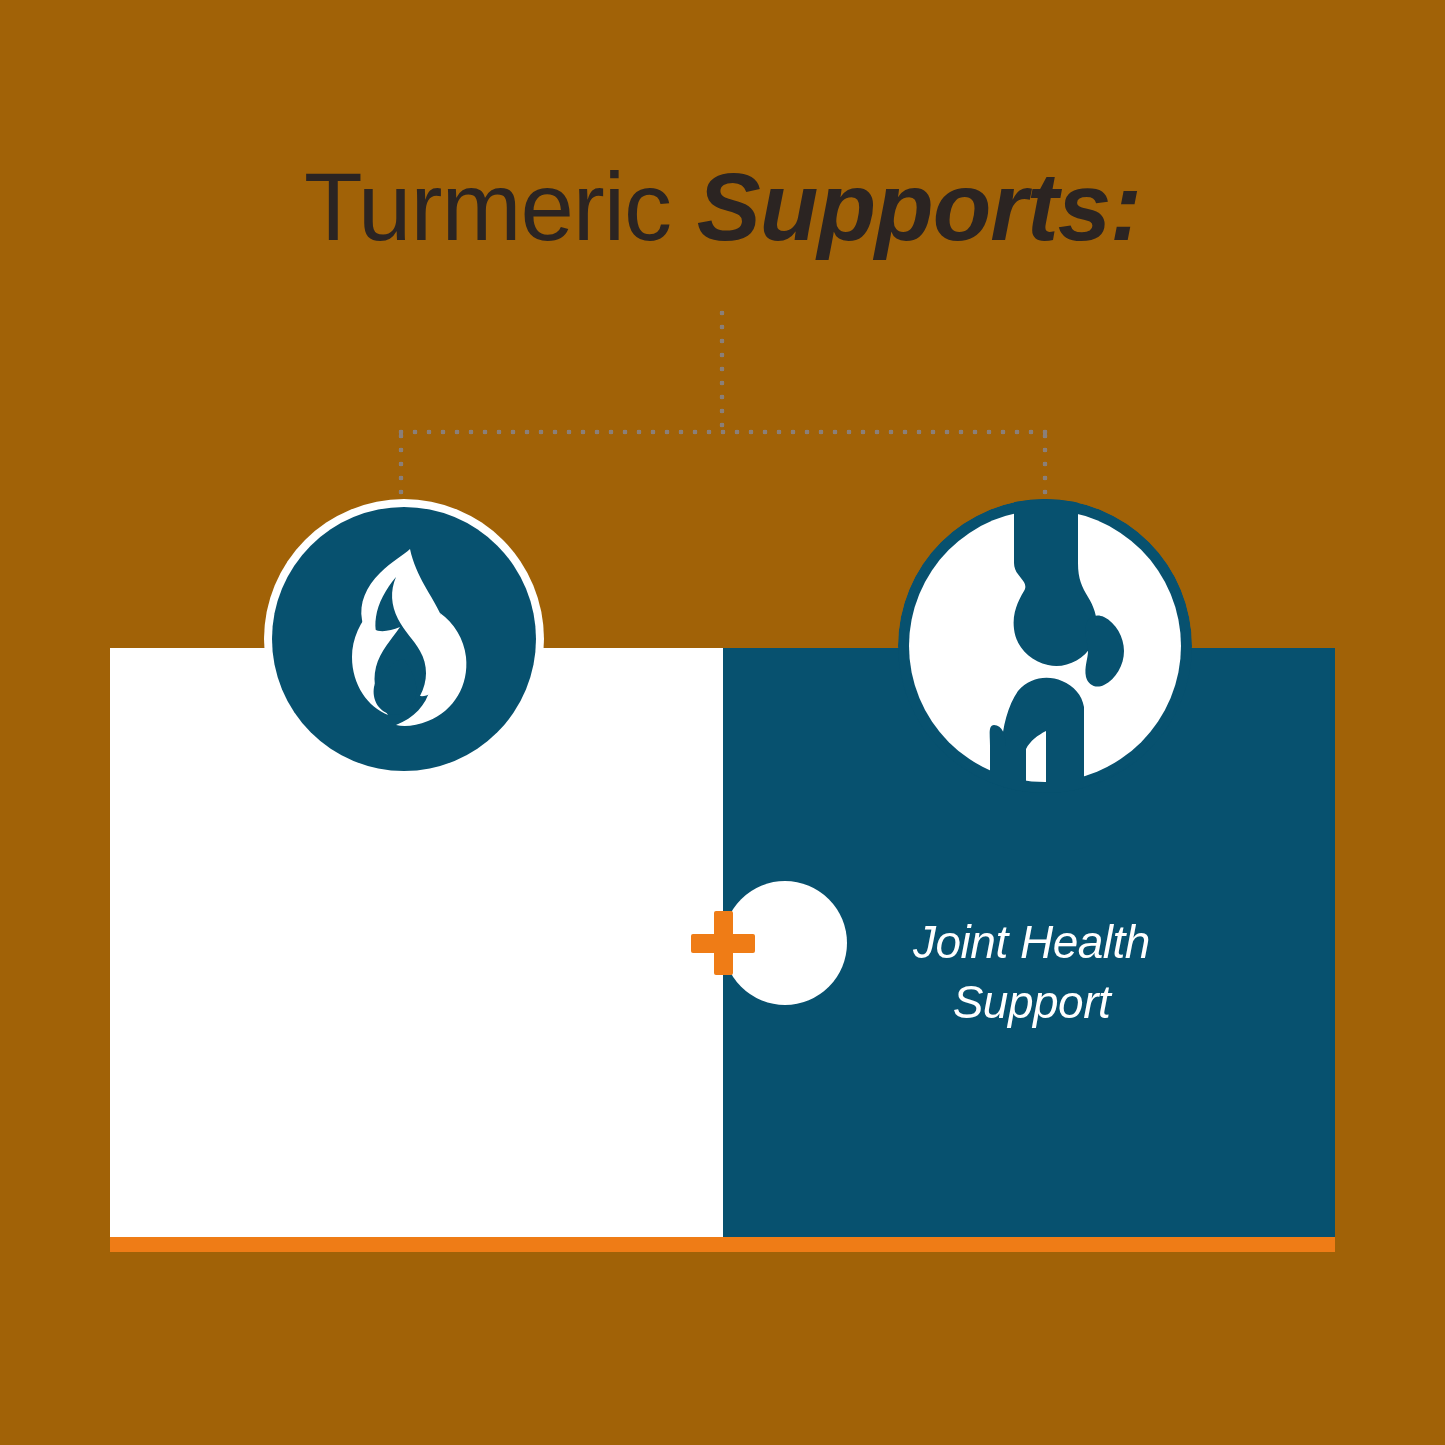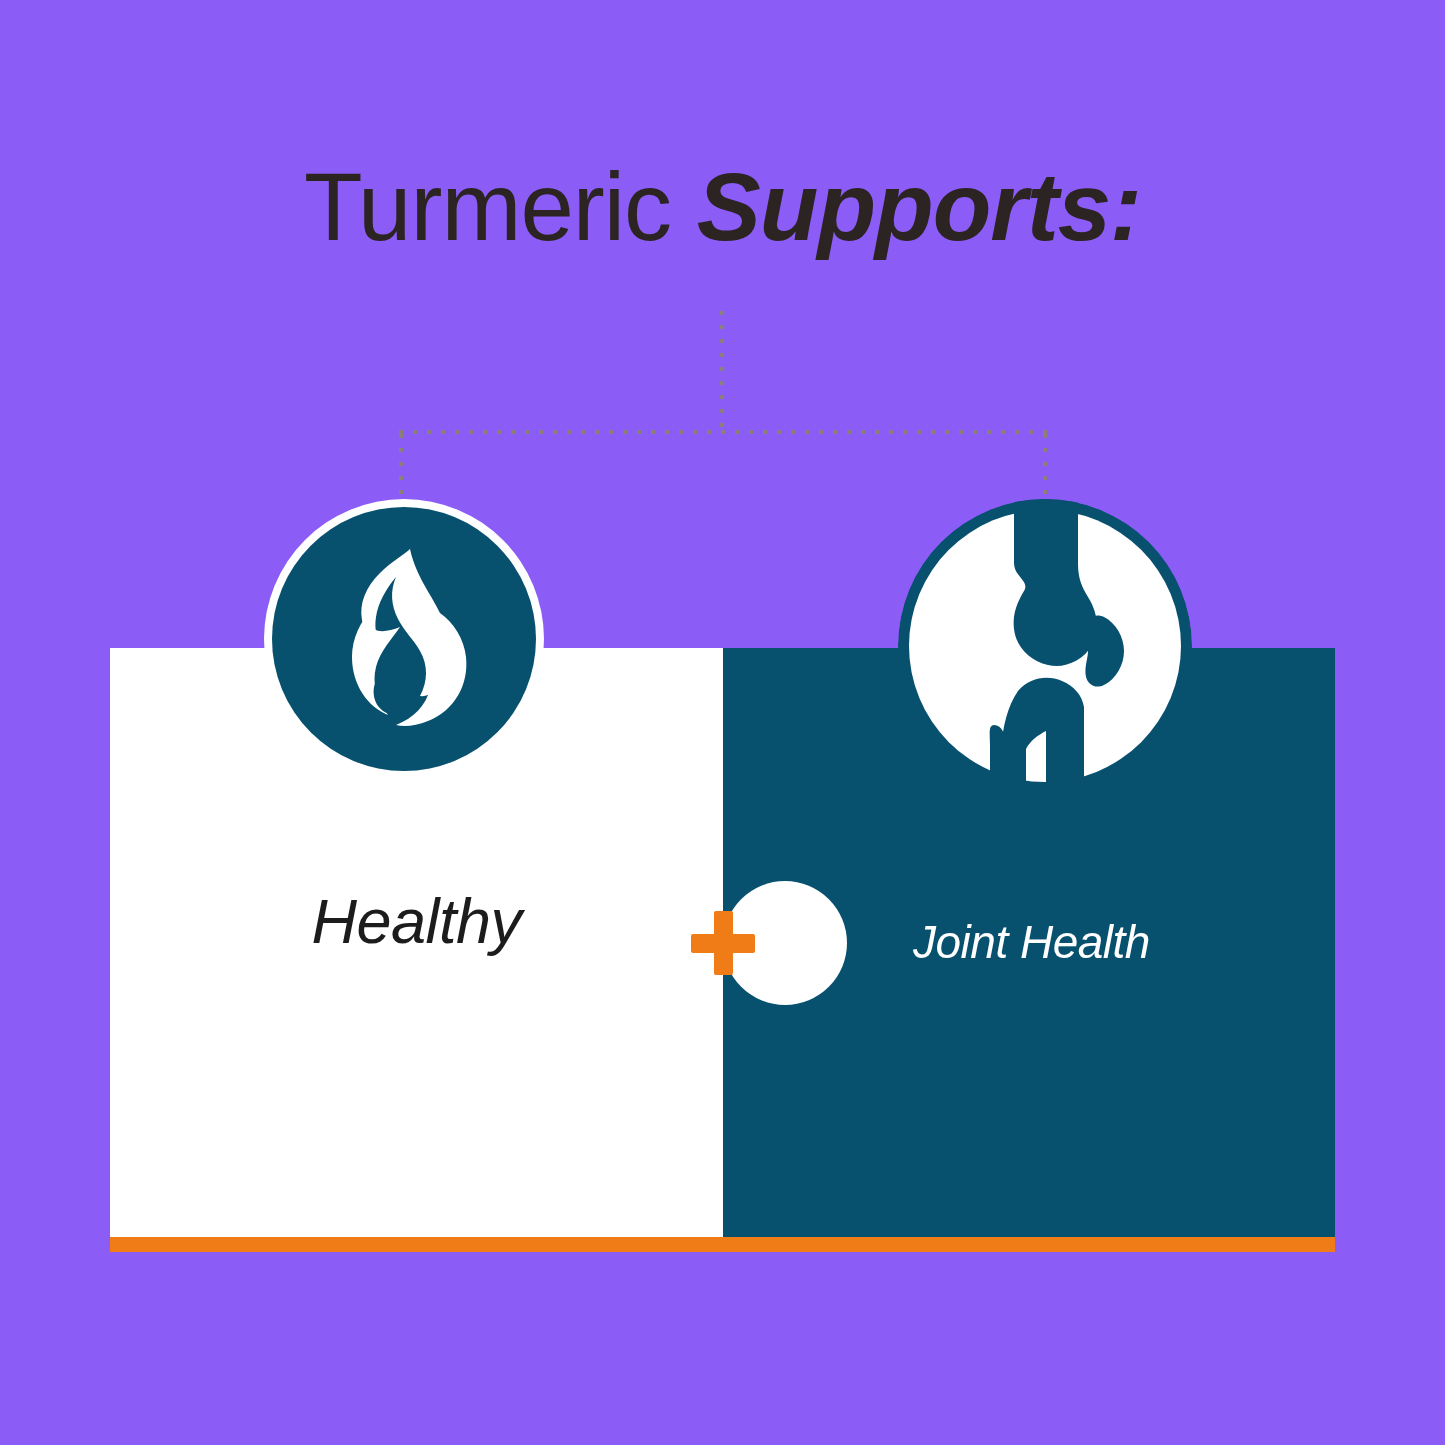--- a/index.html
+++ b/index.html
@@ -11,21 +11,21 @@
     height: 1445px;
     background: #f7dfc8;
     font-family: "DejaVu Sans", sans-serif;
     overflow: hidden;
   }
 
   .canvas {
     position: relative;
     width: 1445px;
     height: 1445px;
-    background: #8b5cf6;
+    background: #a16207;
   }
 
   
   .title-wrap {
     position: absolute;
     left: 0;
     top: 155;
     top: 152px;
     width: 1445px;
     text-align: center;
@@ -231,25 +231,25 @@
     <div class="panel-right"></div>
 
     <div class="plus-mask"></div>
     <div class="plus-bubble"></div>
     <div class="plus-sign">
       <div class="bar-h"></div>
       <div class="bar-v"></div>
     </div>
 
     <div class="panel-text panel-text-left">
-      <div>Healthy</div>
     </div>
 
     <div class="panel-text panel-text-right">
       <div>Joint Health</div>
+      <div>Support</div>
     </div>
   </div>
 
   <div class="base-bar"></div>
 
   <div class="badge badge-flame">
     <svg width="280" height="280" viewBox="0 0 280 280" xmlns="http://www.w3.org/2000/svg">
       <circle cx="140" cy="140" r="140" fill="#ffffff"></circle>
       <circle cx="140" cy="140" r="132" fill="#07516f"></circle>
       <g fill="#ffffff">

